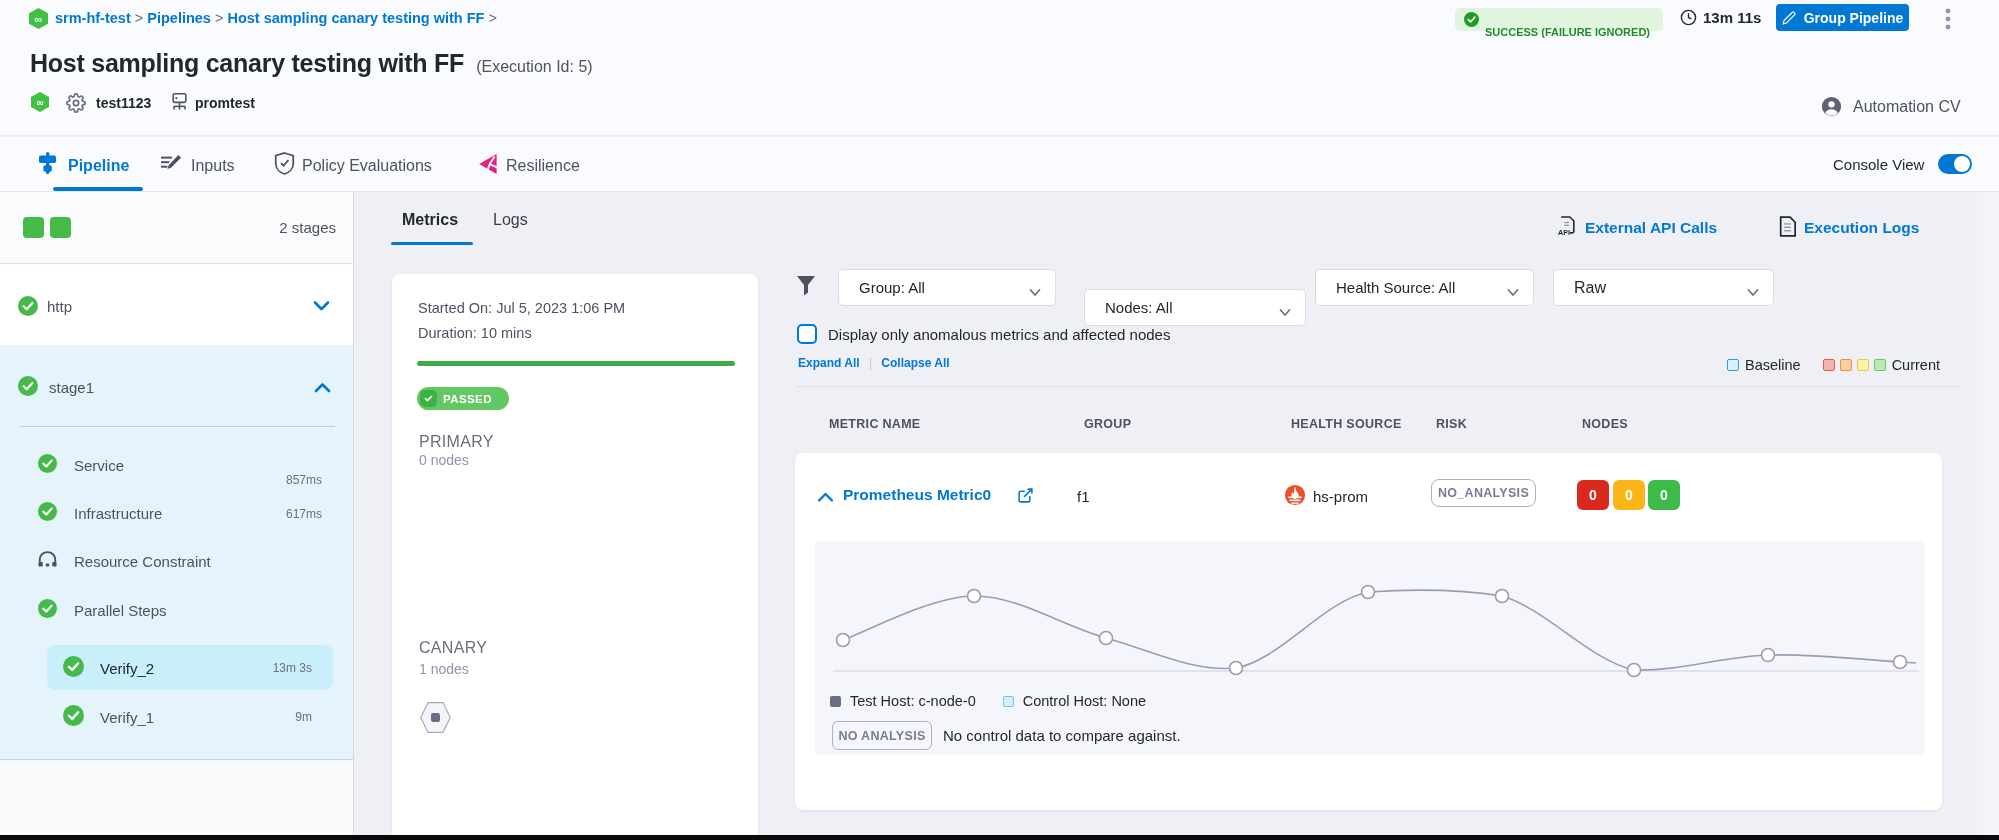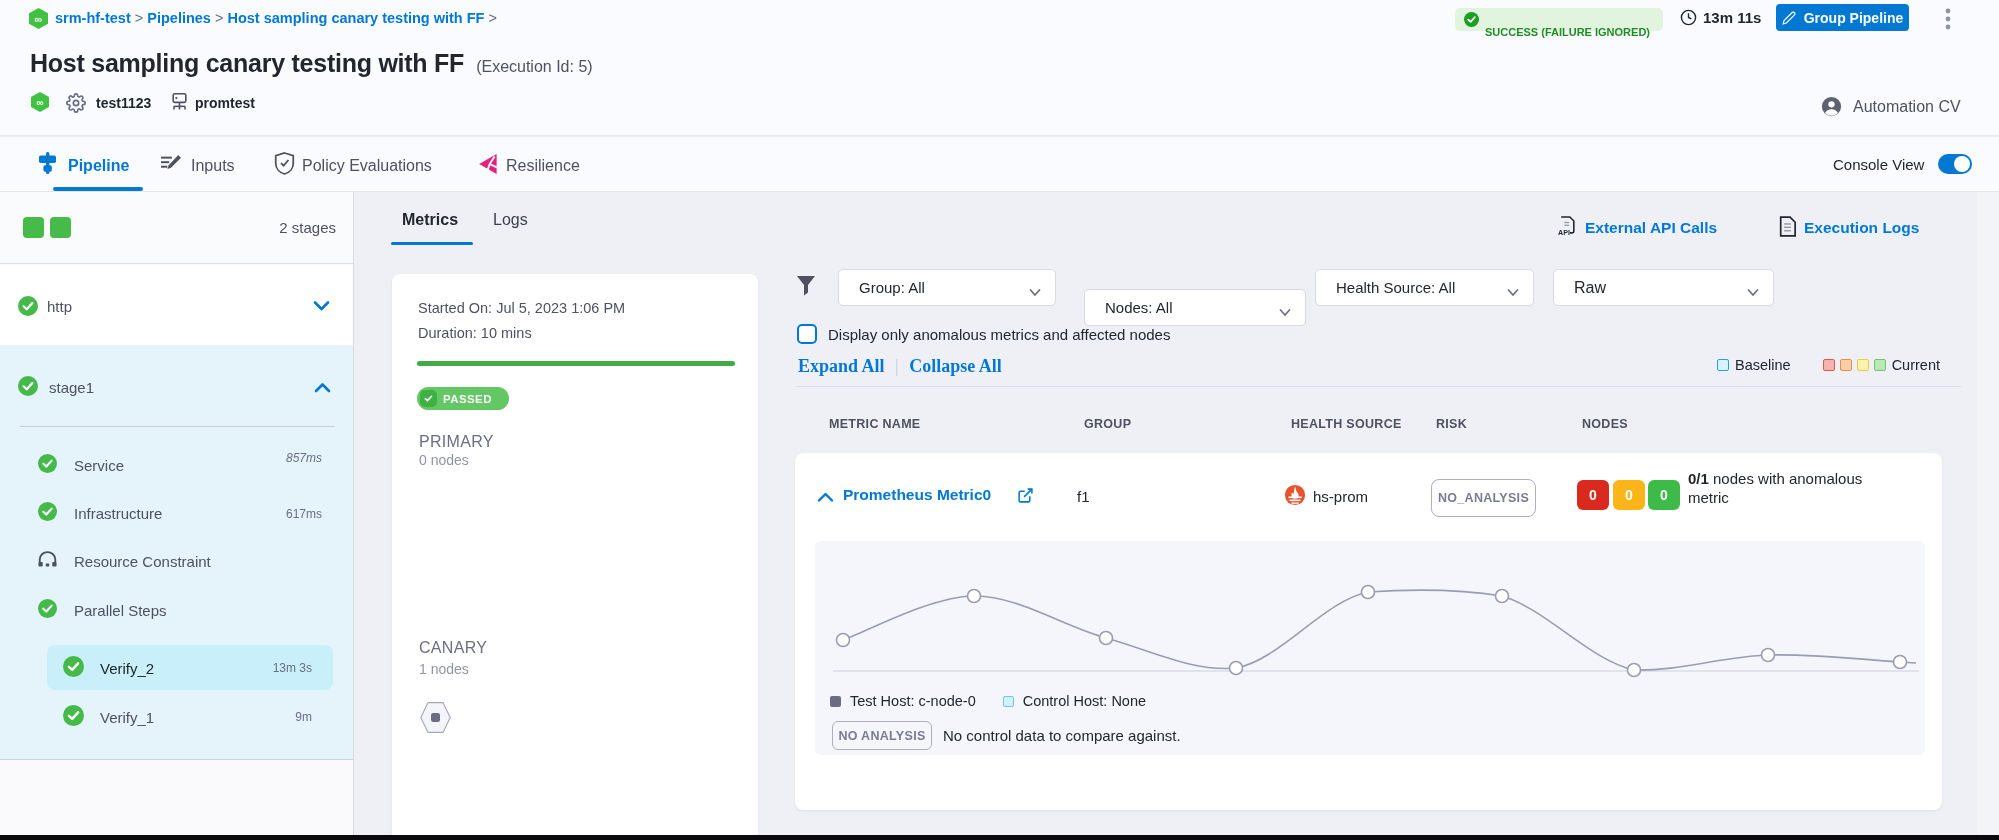--- a/index.html
+++ b/index.html
@@ -52,29 +52,29 @@
 #passed .txt { color:#fff; font-size:11.5px; font-weight:bold; margin-left:6px; letter-spacing:0.4px;}
 .grp-t { position:absolute; left:27px; font-size:16px; color:#6b6d85; letter-spacing:0.3px;}
 .grp-n { position:absolute; left:27px; font-size:14px; color:#9293ab; }
 
 #right { position:absolute; left:760px; top:192px; width:1239px; height:644px; background:#eef0f5; }
 .bluelink { font-size:15.5px; font-weight:bold; color:#0278d5; }
 .ddl { position:absolute; top:77px; height:37px; background:#fff; border:1px solid #d9dae5; border-radius:5px; font-size:15px; color:#22272e; display:flex; align-items:center; padding-left:20px; }
 .ddl .chev { position:absolute; right:14px; top:13px; }
 #chkbox { position:absolute; left:37px; top:132px; width:20px; height:20px; border:2px solid #0278d5; border-radius:5px; background:#fff;}
 #chklabel { position:absolute; left:68px; top:134px; font-size:15px; color:#22272e;}
-#expand { position:absolute; left:38px; top:164px; font-size:18px; font-weight:bold; color:#0278d5;font-family:Liberation Serif, serif;}
+#expand { position:absolute; left:38px; top:164px; font-size:12px; font-weight:bold; color:#0278d5;}
 #legend { position:absolute; right:59px; top:165px; font-size:14.5px; color:#22272e; display:flex; align-items:center;}
 .lsq { width:12px; height:12px; border-radius:2px; display:inline-block;}
 .th { position:absolute; top:225px; font-size:12.5px; font-weight:bold; color:#4f5162; letter-spacing:0.3px;}
 #mrow { position:absolute; left:35px; top:261px; width:1147px; height:357px; background:#fff; border-radius:8px; box-shadow:0 1px 3px rgba(40,41,61,0.08);}
 #mname { position:absolute; left:83px; top:294px; font-size:15.5px; font-weight:bold; color:#0278d5;}
 #f1 { position:absolute; left:317px; top:296px; font-size:15px; color:#22272e;}
 #hsprom { position:absolute; left:553px; top:296px; font-size:15px; color:#22272e;}
-#noan1 { position:absolute; left:671px; top:287px; width:105px; height:38px; border:1px solid #aeafc2; border-radius:8px; background:#fff; color:#7a7b93; font-size:12.5px; font-weight:bold; letter-spacing:0.3px; display:flex; align-items:center; justify-content:center;}
+#noan1 { position:absolute; left:671px; top:287px; width:105px; height:28px; border:1px solid #aeafc2; border-radius:8px; background:#fff; color:#7a7b93; font-size:12.5px; font-weight:bold; letter-spacing:0.3px; display:flex; align-items:center; justify-content:center;}
 .cbadge { position:absolute; top:288px; width:32px; height:30px; border-radius:6px; color:#fff; font-size:14px; font-weight:bold; display:flex; align-items:center; justify-content:center;}
 #anom { position:absolute; left:928px; top:277px; font-size:15px; color:#22272e; line-height:19px; width:200px;}
 #chartpanel { position:absolute; left:55px; top:349px; width:1110px; height:214px; background:#f5f6fb; border-radius:6px; }
 #cleg { position:absolute; left:15px; top:152px; font-size:14.5px; color:#22272e; display:flex; align-items:center;}
 #noan2 { position:absolute; left:17px; top:180px; width:100px; height:29px; border:1.5px solid #aeafc2; border-radius:6px; color:#7a7b93; font-size:12.5px; font-weight:bold; letter-spacing:0.3px; display:flex; align-items:center; justify-content:center;}
 #nctext { position:absolute; left:128px; top:186px; font-size:15px; color:#22272e;}
 #blackbar { position:absolute; left:0; top:835px; width:1999px; height:5px; background:#0a0a0c; }
 #rightstrip { position:absolute; left:1977px; top:192px; width:22px; height:643px; background:#f3f4f8; }
 </style>
 </head>
@@ -208,21 +208,21 @@
     <svg class="abs" style="left:314px;top:37px;" width="17" height="12" viewBox="0 0 17 12">
           <path d="M2 9 L8.5 2.5 L15 9" stroke="#0278d5" stroke-width="2.6" fill="none" stroke-linecap="round" stroke-linejoin="round"></path>
         </svg>
     <div class="abs" style="left:20px;top:81px;width:315px;height:1px;background:#c8cdd9;"></div>
 
     <svg class="abs" style="left:38px;top:109px;" width="19" height="19" viewBox="0 0 16 16">
           <circle cx="8" cy="8" r="8" fill="#45b949"></circle>
           <path d="M4.5 8.2 L7 10.6 L11.5 5.6" stroke="#fff" stroke-width="1.8" fill="none" stroke-linecap="round" stroke-linejoin="round"></path>
         </svg>
     <div class="srow" style="left:74px;top:112px;">Service</div>
-        <div class="ms" style="top:106px;font-style:italic;">857ms</div>
+        <div class="ms" style="top:128px;">857ms</div>
     <svg class="abs" style="left:38px;top:157px;" width="19" height="19" viewBox="0 0 16 16">
           <circle cx="8" cy="8" r="8" fill="#45b949"></circle>
           <path d="M4.5 8.2 L7 10.6 L11.5 5.6" stroke="#fff" stroke-width="1.8" fill="none" stroke-linecap="round" stroke-linejoin="round"></path>
         </svg>
     <div class="srow" style="left:74px;top:160px;">Infrastructure</div>
         <div class="ms" style="top:162px;">617ms</div>
     <svg class="abs" style="left:37px;top:205px;" width="21" height="19" viewBox="0 0 24 22" fill="none" stroke="#4f5162" stroke-width="2.2">
           <path d="M3 14 v-3 a9 8.5 0 0 1 18 0 v3"></path>
           <rect x="1.5" y="14" width="5" height="5" rx="1" fill="#4f5162" stroke="none"></rect>
           <rect x="17.5" y="14" width="5" height="5" rx="1" fill="#4f5162" stroke="none"></rect>
@@ -307,21 +307,21 @@
           </svg></span></div>
   <div class="ddl" style="left:793px;width:221px;font-size:16px;">Raw<span class="chev"><svg width="12" height="9" viewBox="0 0 12 9">
             <path d="M1.5 2 L6 7 L10.5 2" stroke="#6b6d85" stroke-width="1.7" fill="none" stroke-linecap="round"></path>
           </svg></span></div>
   <div id="chkbox"></div>
   <div id="chklabel">Display only anomalous metrics and affected nodes</div>
   <div id="expand">Expand All <span style="color:#c6c8d4;font-weight:normal;margin:0 6px;">|</span> Collapse All</div>
   <div class="abs" style="left:36px;top:194px;width:1165px;height:1px;background:#dcdee8;"></div>
   <div id="legend">
     <span class="lsq" style="background:#d8f3fe;border:1.5px solid #27a0e0;"></span>
-        <span style="margin:0 32px 0 6px;">Baseline</span>
+        <span style="margin:0 22px 0 6px;">Baseline</span>
     <span class="lsq" style="background:#f4b3ac;border:1.5px solid #e9594b;"></span>
         <span style="width:5px;"></span>
     <span class="lsq" style="background:#fbcfa5;border:1.5px solid #f08b45;"></span>
         <span style="width:5px;"></span>
     <span class="lsq" style="background:#fbf2ad;border:1.5px solid #ecc94b;"></span>
         <span style="width:5px;"></span>
     <span class="lsq" style="background:#bce7b9;border:1.5px solid #6dc76b;"></span>
         <span style="margin-left:6px;">Current</span>
   </div>
 
@@ -347,21 +347,20 @@
         <path d="M12 2.8 c1.2 2.2 .7 3.6 1.7 5.2 c1 1.6 2.2 2.5 2.2 4.4 a3.9 3.9 0 0 1 -7.8 0 c0-1.1 .5-2.2 .5-3.3 c.9 1.1 1.3 1.6 1.4 2.7 c.8-1.7 1.1-5 2-9z" fill="#fff"></path>
         <rect x="4.8" y="13.6" width="14.4" height="1.8" fill="#fff"></rect>
         <rect x="6" y="17" width="12" height="1.7" fill="#fff"></rect>
         <rect x="8" y="20.2" width="8" height="1.4" fill="#fff"></rect>
       </svg>
   <div id="hsprom">hs-prom</div>
   <div id="noan1">NO_ANALYSIS</div>
   <div class="cbadge" style="left:817px;background:#da291d;">0</div>
   <div class="cbadge" style="left:853px;background:#fcb519;">0</div>
   <div class="cbadge" style="left:888px;background:#3eba49;">0</div>
-  <div id="anom"><b>0/1</b> nodes with anomalous metric</div>
   <div id="chartpanel">
     <svg class="abs" style="left:0;top:0;" width="1110" height="214" viewBox="0 0 1110 214">
       <line x1="18" y1="130" x2="1104" y2="130" stroke="#d8dbe8" stroke-width="1.3"></line>
       <path d="M 28,99 C 49.8,91.7 115.2,55.3 159,55 C 202.8,54.7 247.3,85.0 291,97 C 334.7,109.0 377.3,131.0 421,127 C 464.7,119.3 508.7,60.0 553,51 C 597,48 643,48 687,55 C 731.3,68.0 774.7,119.2 819,129 C 863,130.5 909,115.3 953,114 C 997.3,112.7 1063.0,119.8 1085,121 L 1101,122 " fill="none" stroke="#9a9cb2" stroke-width="1.6"></path>
       <g fill="#fff" stroke="#9a9cb2" stroke-width="1.6">
         <circle cx="28" cy="99" r="6.5"></circle>
             <circle cx="159" cy="55" r="6.5"></circle>
             <circle cx="291" cy="97" r="6.5"></circle>
             <circle cx="421" cy="127" r="6.5"></circle>
             <circle cx="553" cy="51" r="6.5"></circle>

